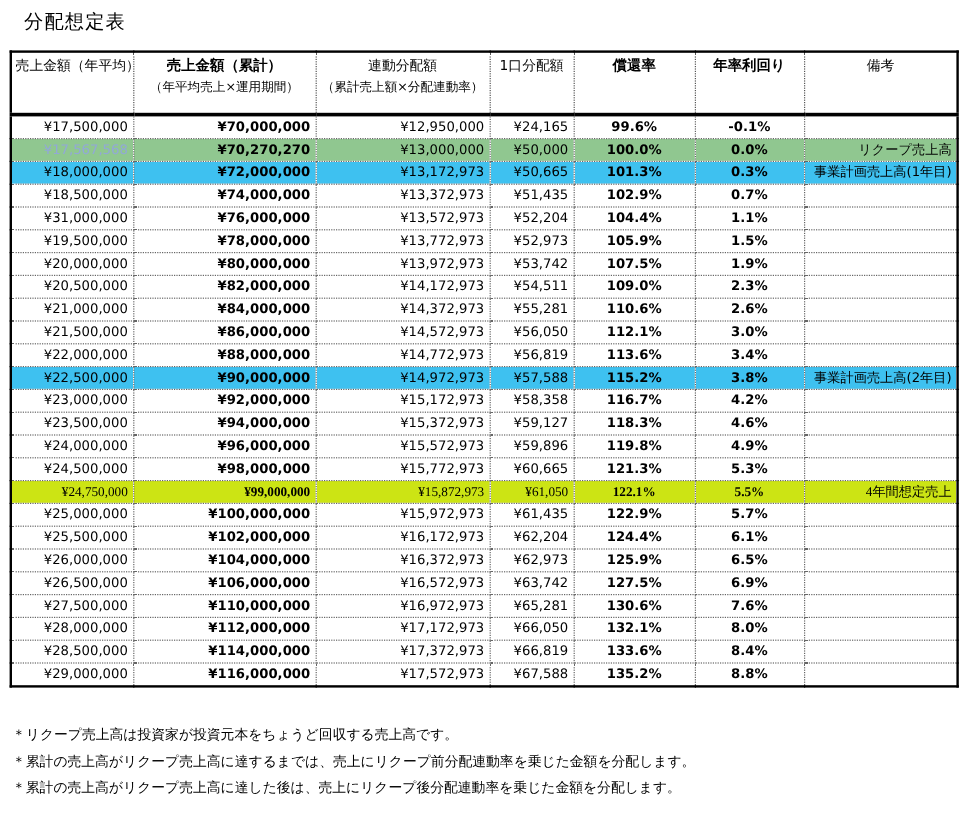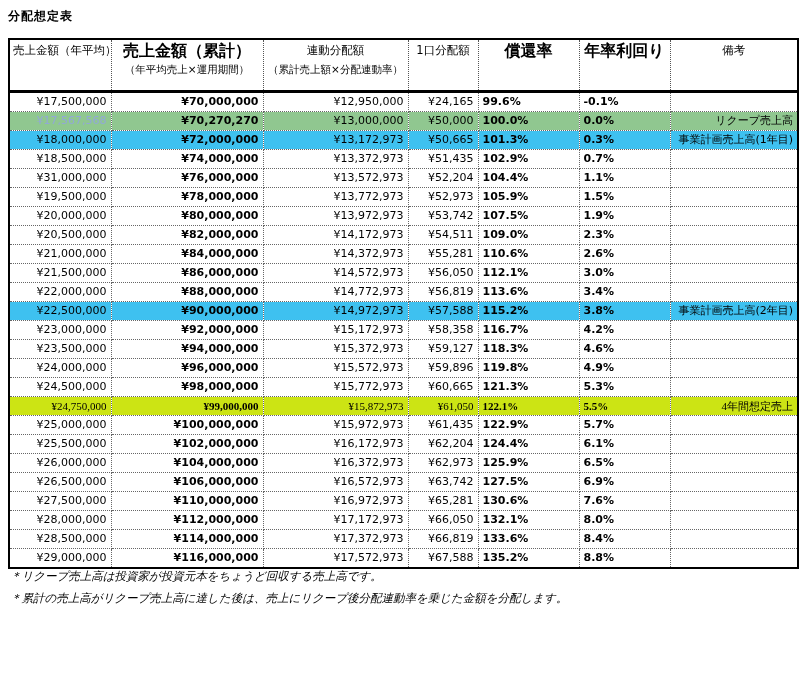--- a/index.html
+++ b/index.html
@@ -8,23 +8,23 @@
     background: #ffffff;
     width: 805px;
     height: 679px;
     overflow: hidden;
     font-family: "DejaVu Sans", "Liberation Sans", sans-serif;
     color: #000;
   }
   .page { padding: 8px 8px 0 8px; }
 
   .doc-title {
-    font-size: 12px;
-    font-weight: bold;
-    margin: 0 0 13px 0;
+    font-size: 16px;
+    font-weight: normal;
+    margin: 0 0 13px 12px;
     letter-spacing: 1px;
   }
 
   table.dist {
     border-collapse: collapse;
     table-layout: fixed;
     width: 789px;
     border: 2px solid #000;
   }
   table.dist th, table.dist td {
@@ -46,33 +46,33 @@
     height: 18px;
     line-height: 18px;
     padding: 0 4px;
     font-size: 11px;
   }
 
   .h-main { font-size: 11.5px; line-height: 15px; }
   .h-sub  { font-size: 10.5px; line-height: 13px; margin-top: 5px; font-weight: normal; }
   th.h-left  { text-align: left; }
   th.h-center{ text-align: center; }
-  th .bold   { font-weight: bold; font-size: 16px; }
+  th .bold   { font-weight: bold; font-size: 12px; }
 
   td.num    { text-align: right; }
-  td.pct    { text-align: left; font-weight: bold; font-size: 11.5px; }
+  td.pct    { text-align: center; font-weight: bold; font-size: 11.5px; }
   td.bold   { font-weight: bold; font-size: 11.5px; }
   td.remark { text-align: right; font-size: 11px; }
 
   tr.hl-green  { background: var(--hl-green,  #90C790); }
   tr.hl-blue   { background: var(--hl-blue,   #3EC1F0); padding-left: 25px; }
   tr.hl-yellow { background: var(--hl-yellow, #CCE414); font-family: Liberation Serif, serif; }
   tr.hl-green td.col-avg { color: var(--recoup-avg-text, #92A8D8); }
 
-  .footnotes { margin: 0 0 0 2px; font-style: italic; }
+  .footnotes { margin: 32px 0 0 2px; }
   .footnotes p {
     margin: 0 0 8px 0;
     font-size: 11.5px;
     line-height: 14px;
     color: #000;
   }
 </style>
 </head>
 <body>
 
@@ -341,16 +341,17 @@
           <td class="num">¥67,588</td>
           <td class="pct">135.2%</td>
           <td class="pct">8.8%</td>
           <td class="remark"></td>
         </tr>
       </tbody>
   </table>
 
   <div class="footnotes">
     <p>＊リクープ売上高は投資家が投資元本をちょうど回収する売上高です。</p>
+    <p>＊累計の売上高がリクープ売上高に達するまでは、売上にリクープ前分配連動率を乗じた金額を分配します。</p>
     <p>＊累計の売上高がリクープ売上高に達した後は、売上にリクープ後分配連動率を乗じた金額を分配します。</p>
   </div>
 
 </div>
 
 </body></html>

